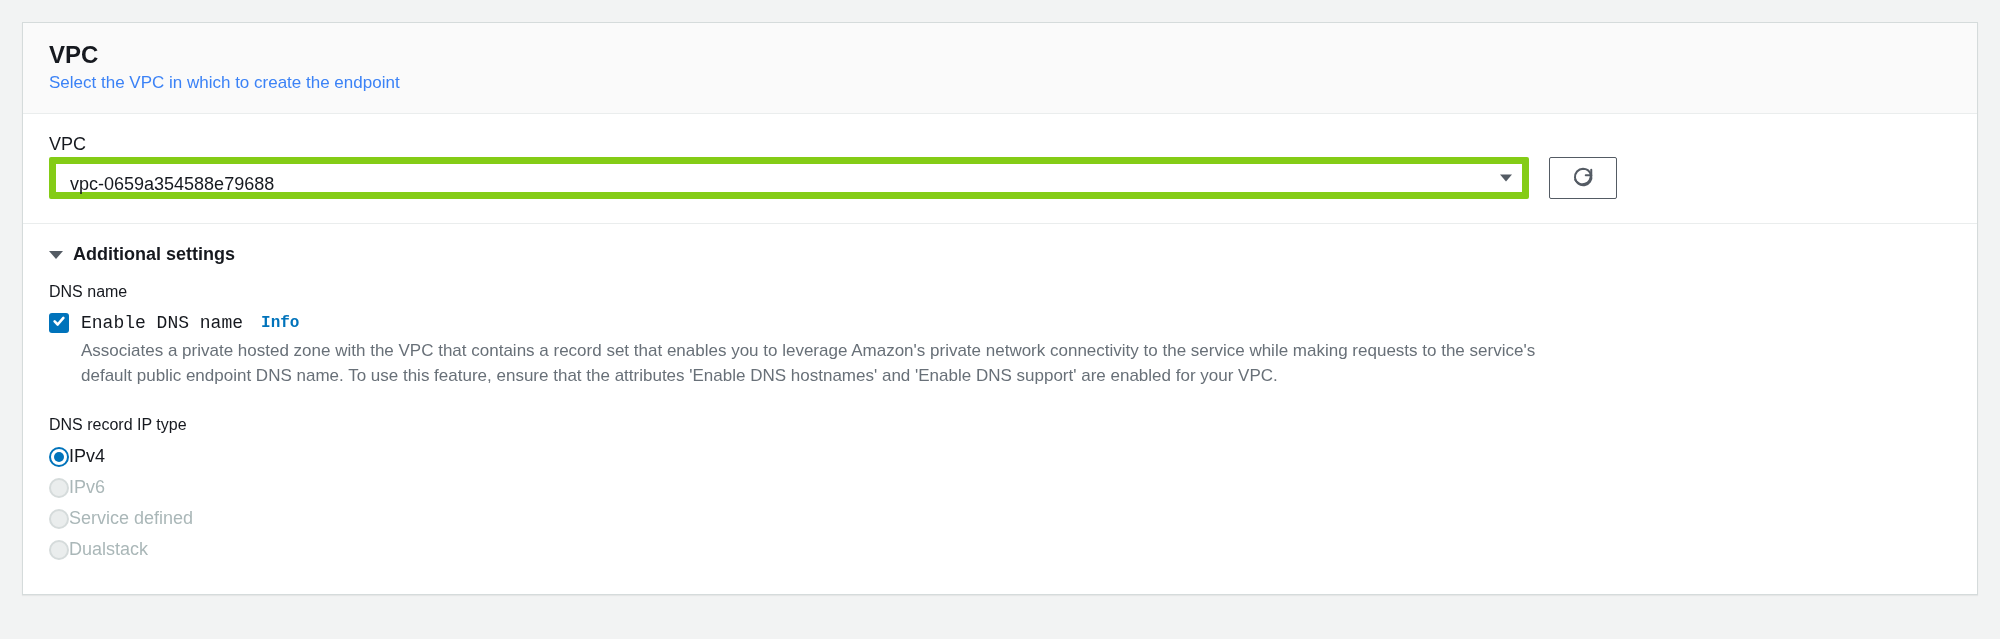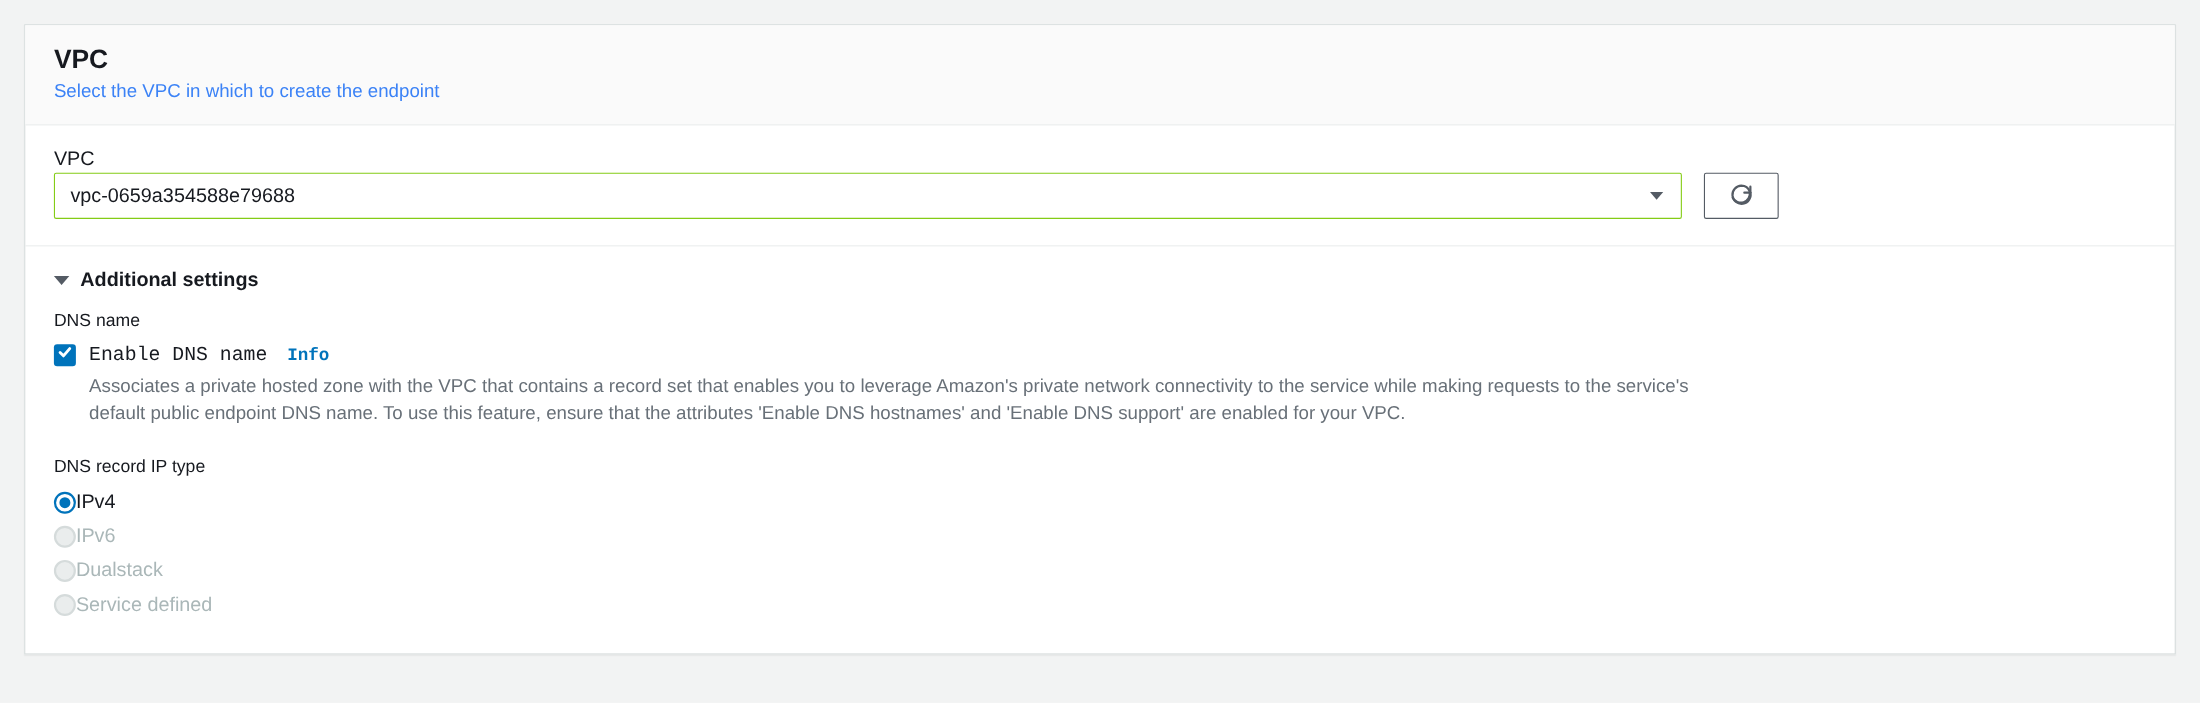--- a/index.html
+++ b/index.html
@@ -53,21 +53,21 @@
       gap: 20px;
     }
     .select-wrapper {
       position: relative;
       flex: 1 1 auto;
       max-width: 1480px;
     }
     .select {
       width: 100%;
       height: 42px;
-      border: 1px solid #84cc16;
+      border: 7px solid #84cc16;
       border-radius: 2px;
       background: #fff;
       padding: 0 48px 0 14px;
       font-size: 18px;
       color: #16191f;
       appearance: none;
       cursor: pointer;
       line-height: 40px;
     }
     .select-caret {
@@ -241,22 +241,22 @@
       <div class="radio-row">
         <span class="radio selected"></span>
         <span class="radio-label">IPv4</span>
       </div>
       <div class="radio-row">
         <span class="radio disabled"></span>
         <span class="radio-label disabled">IPv6</span>
       </div>
       <div class="radio-row">
         <span class="radio disabled"></span>
+        <span class="radio-label disabled">Service defined</span>
+      </div>
+      <div class="radio-row">
+        <span class="radio disabled"></span>
         <span class="radio-label disabled">Dualstack</span>
       </div>
-      <div class="radio-row">
-        <span class="radio disabled"></span>
-        <span class="radio-label disabled">Service defined</span>
-      </div>
     </div>
   </div>
 
 </div>
 
 </body></html>

